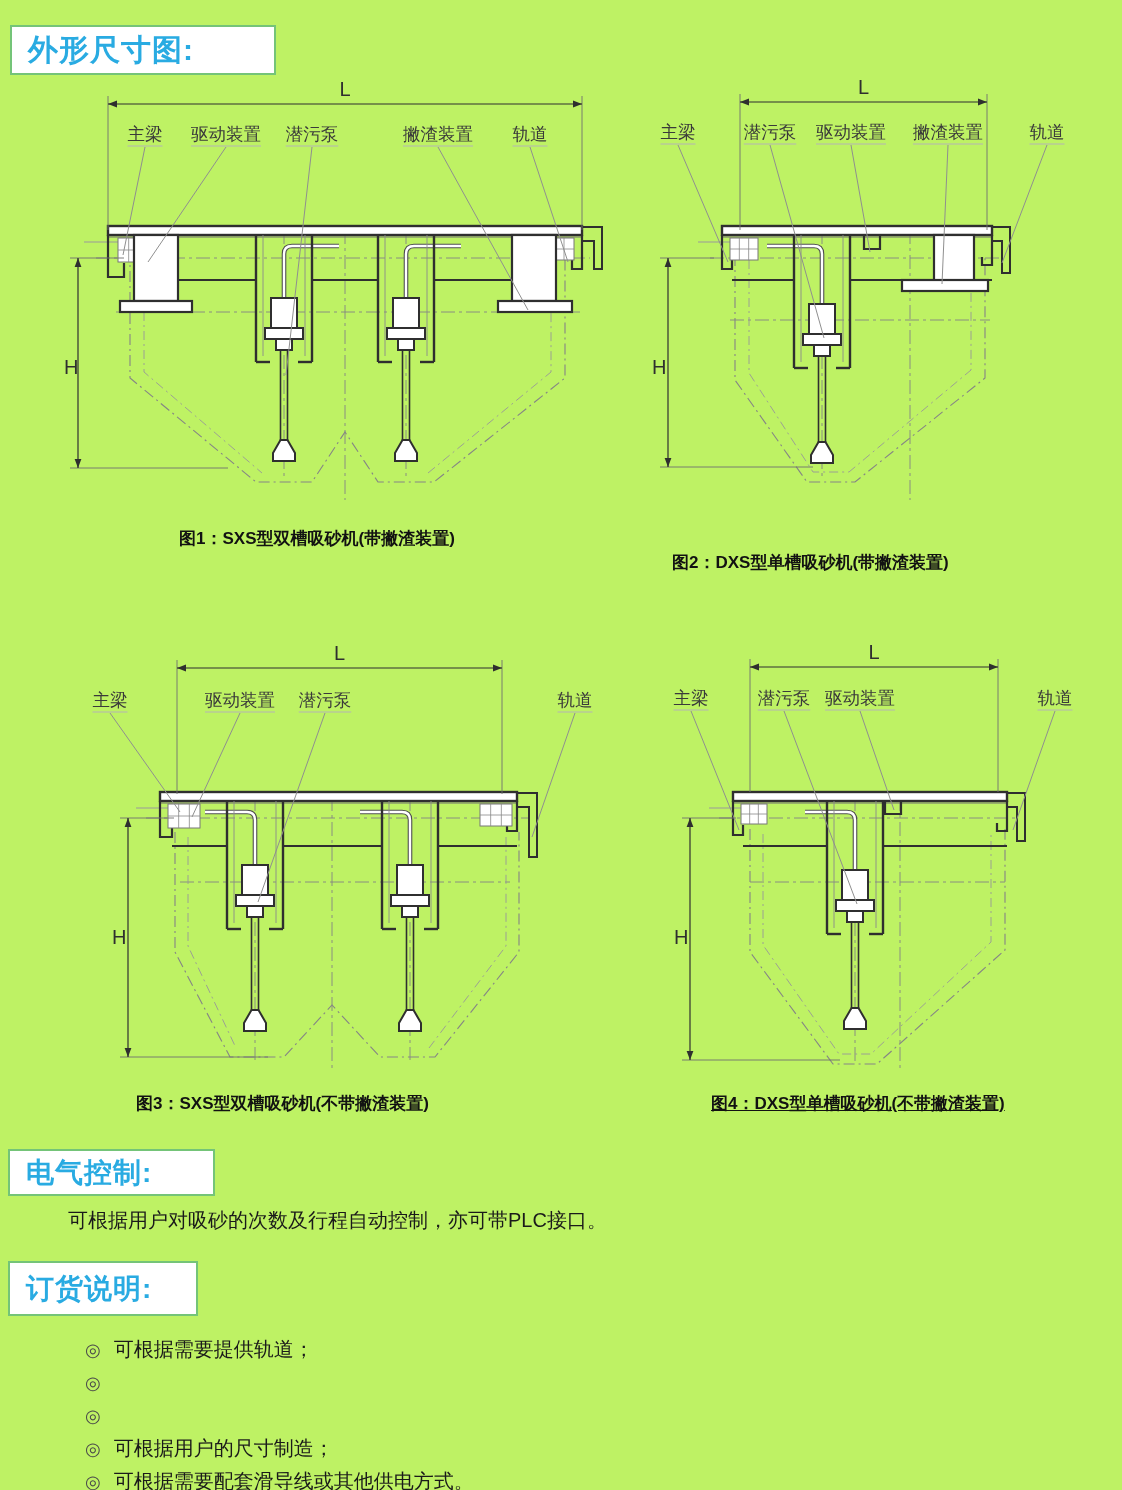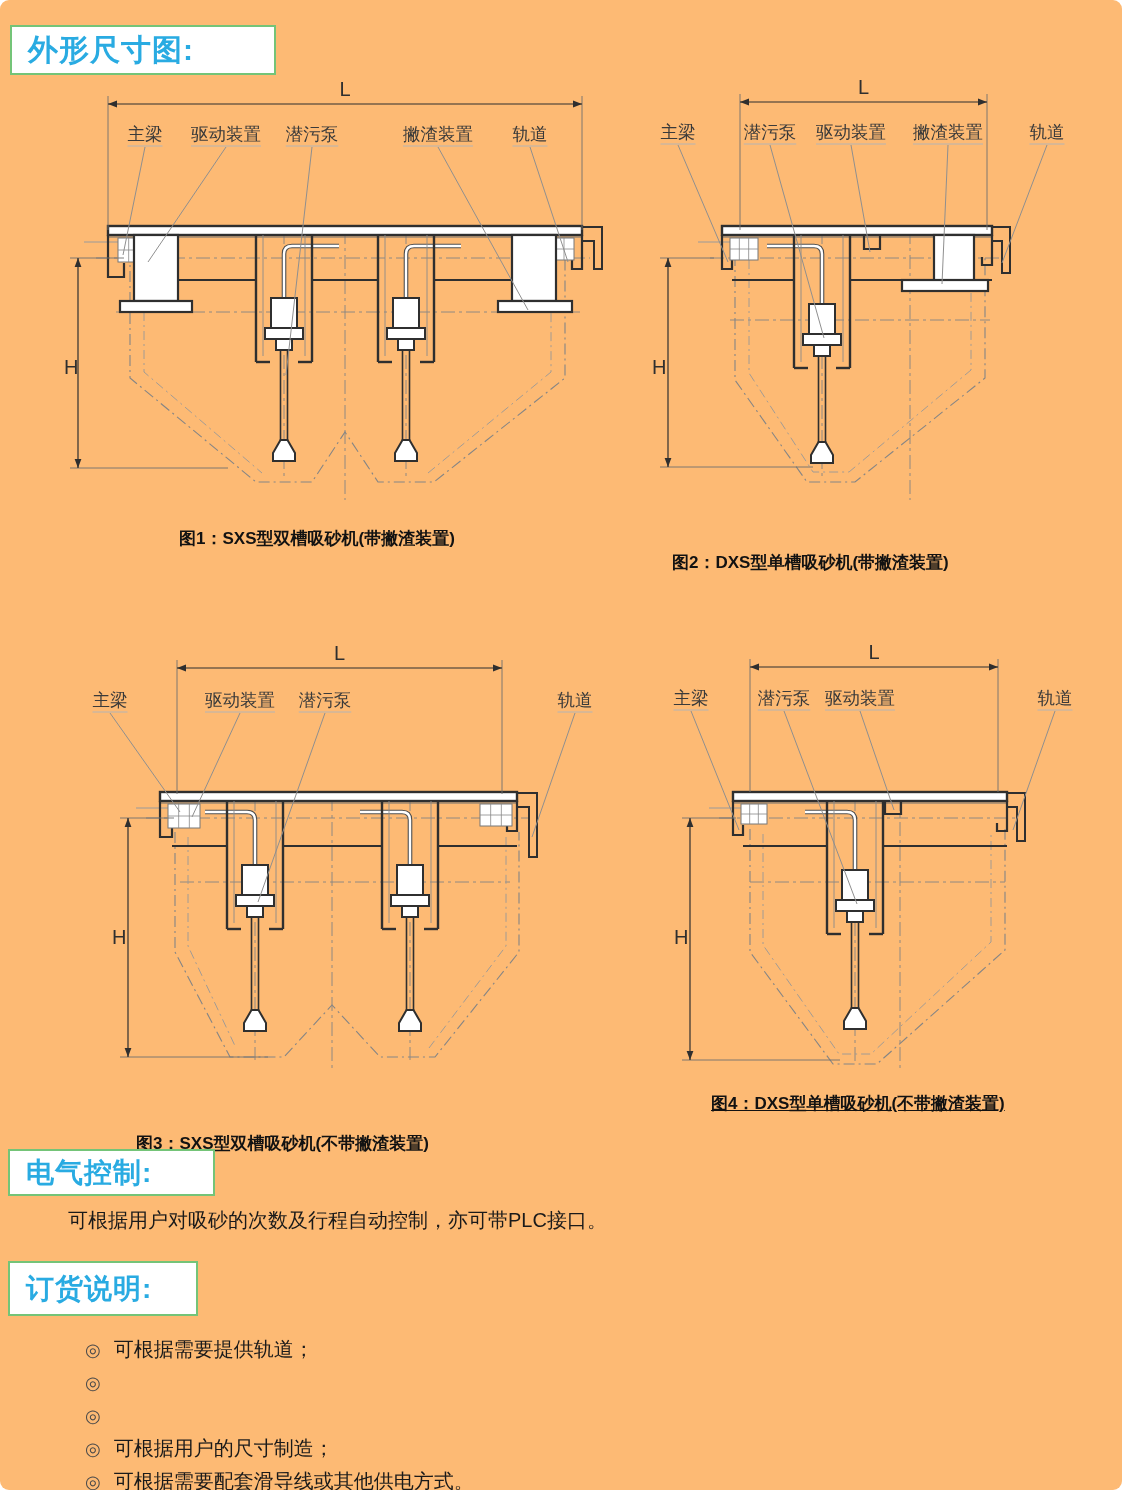--- a/index.html
+++ b/index.html
@@ -1,36 +1,36 @@
 <!DOCTYPE html>
 <html><head>
 <meta charset="utf-8">
 <style>
   html,body{margin:0;padding:0;background:#fff;}
   .page{
-    position:relative;width:1122px;height:1490px;background:#fdba74;
-    font-family:"Liberation Sans",sans-serif;overflow:hidden;border-radius:9px;
+    position:relative;width:1122px;height:1490px;background:#bef264;
+    font-family:"Liberation Sans",sans-serif;overflow:hidden;
   }
   .sec-box{
     position:absolute;border:2px solid #74c478;background:#fff;
     display:flex;align-items:center;padding:0 16px;box-sizing:border-box;
   }
   .sec-box span{color:#29abe2;font-weight:bold;letter-spacing:1px;white-space:nowrap;}
   #box-dim{left:10px;top:25px;width:266px;height:50px;font-size:30px;}
   #box-elec{left:8px;top:1149px;width:207px;height:47px;font-size:28px;}
   #box-order{left:8px;top:1261px;width:190px;height:55px;font-size:28px;}
   .fig{position:absolute;}
   #fig1{left:60px;top:80px;}
   #fig2{left:640px;top:80px;}
   #fig3{left:80px;top:642px;}
   #fig4{left:655px;top:642px;}
   .caption{position:absolute;font-size:17px;font-weight:bold;color:#121212;white-space:nowrap;}
   #cap1{left:143px;top:527px;margin-left:36px;}
   #cap2{left:672px;top:527px;margin-top:24px;}
-  #cap3{left:136px;top:1092px;margin-top:40px;}
+  #cap3{left:136px;top:1092px;}
   #cap4{left:711px;top:1092px;text-decoration:underline;}
   .elec-body{position:absolute;left:68px;top:1207px;font-size:20px;color:#1a1a1a;white-space:nowrap;}
   .order-list{position:absolute;left:85px;top:1333px;}
   .order-item{display:flex;align-items:center;height:33px;font-size:20px;color:#1a1a1a;white-space:nowrap;}
   .order-item .bullet{font-size:18px;color:#4a4a4a;margin-right:13px;}
   svg text{font-family:"Liberation Sans",sans-serif;}
 </style>
 </head>
 <body>
 

